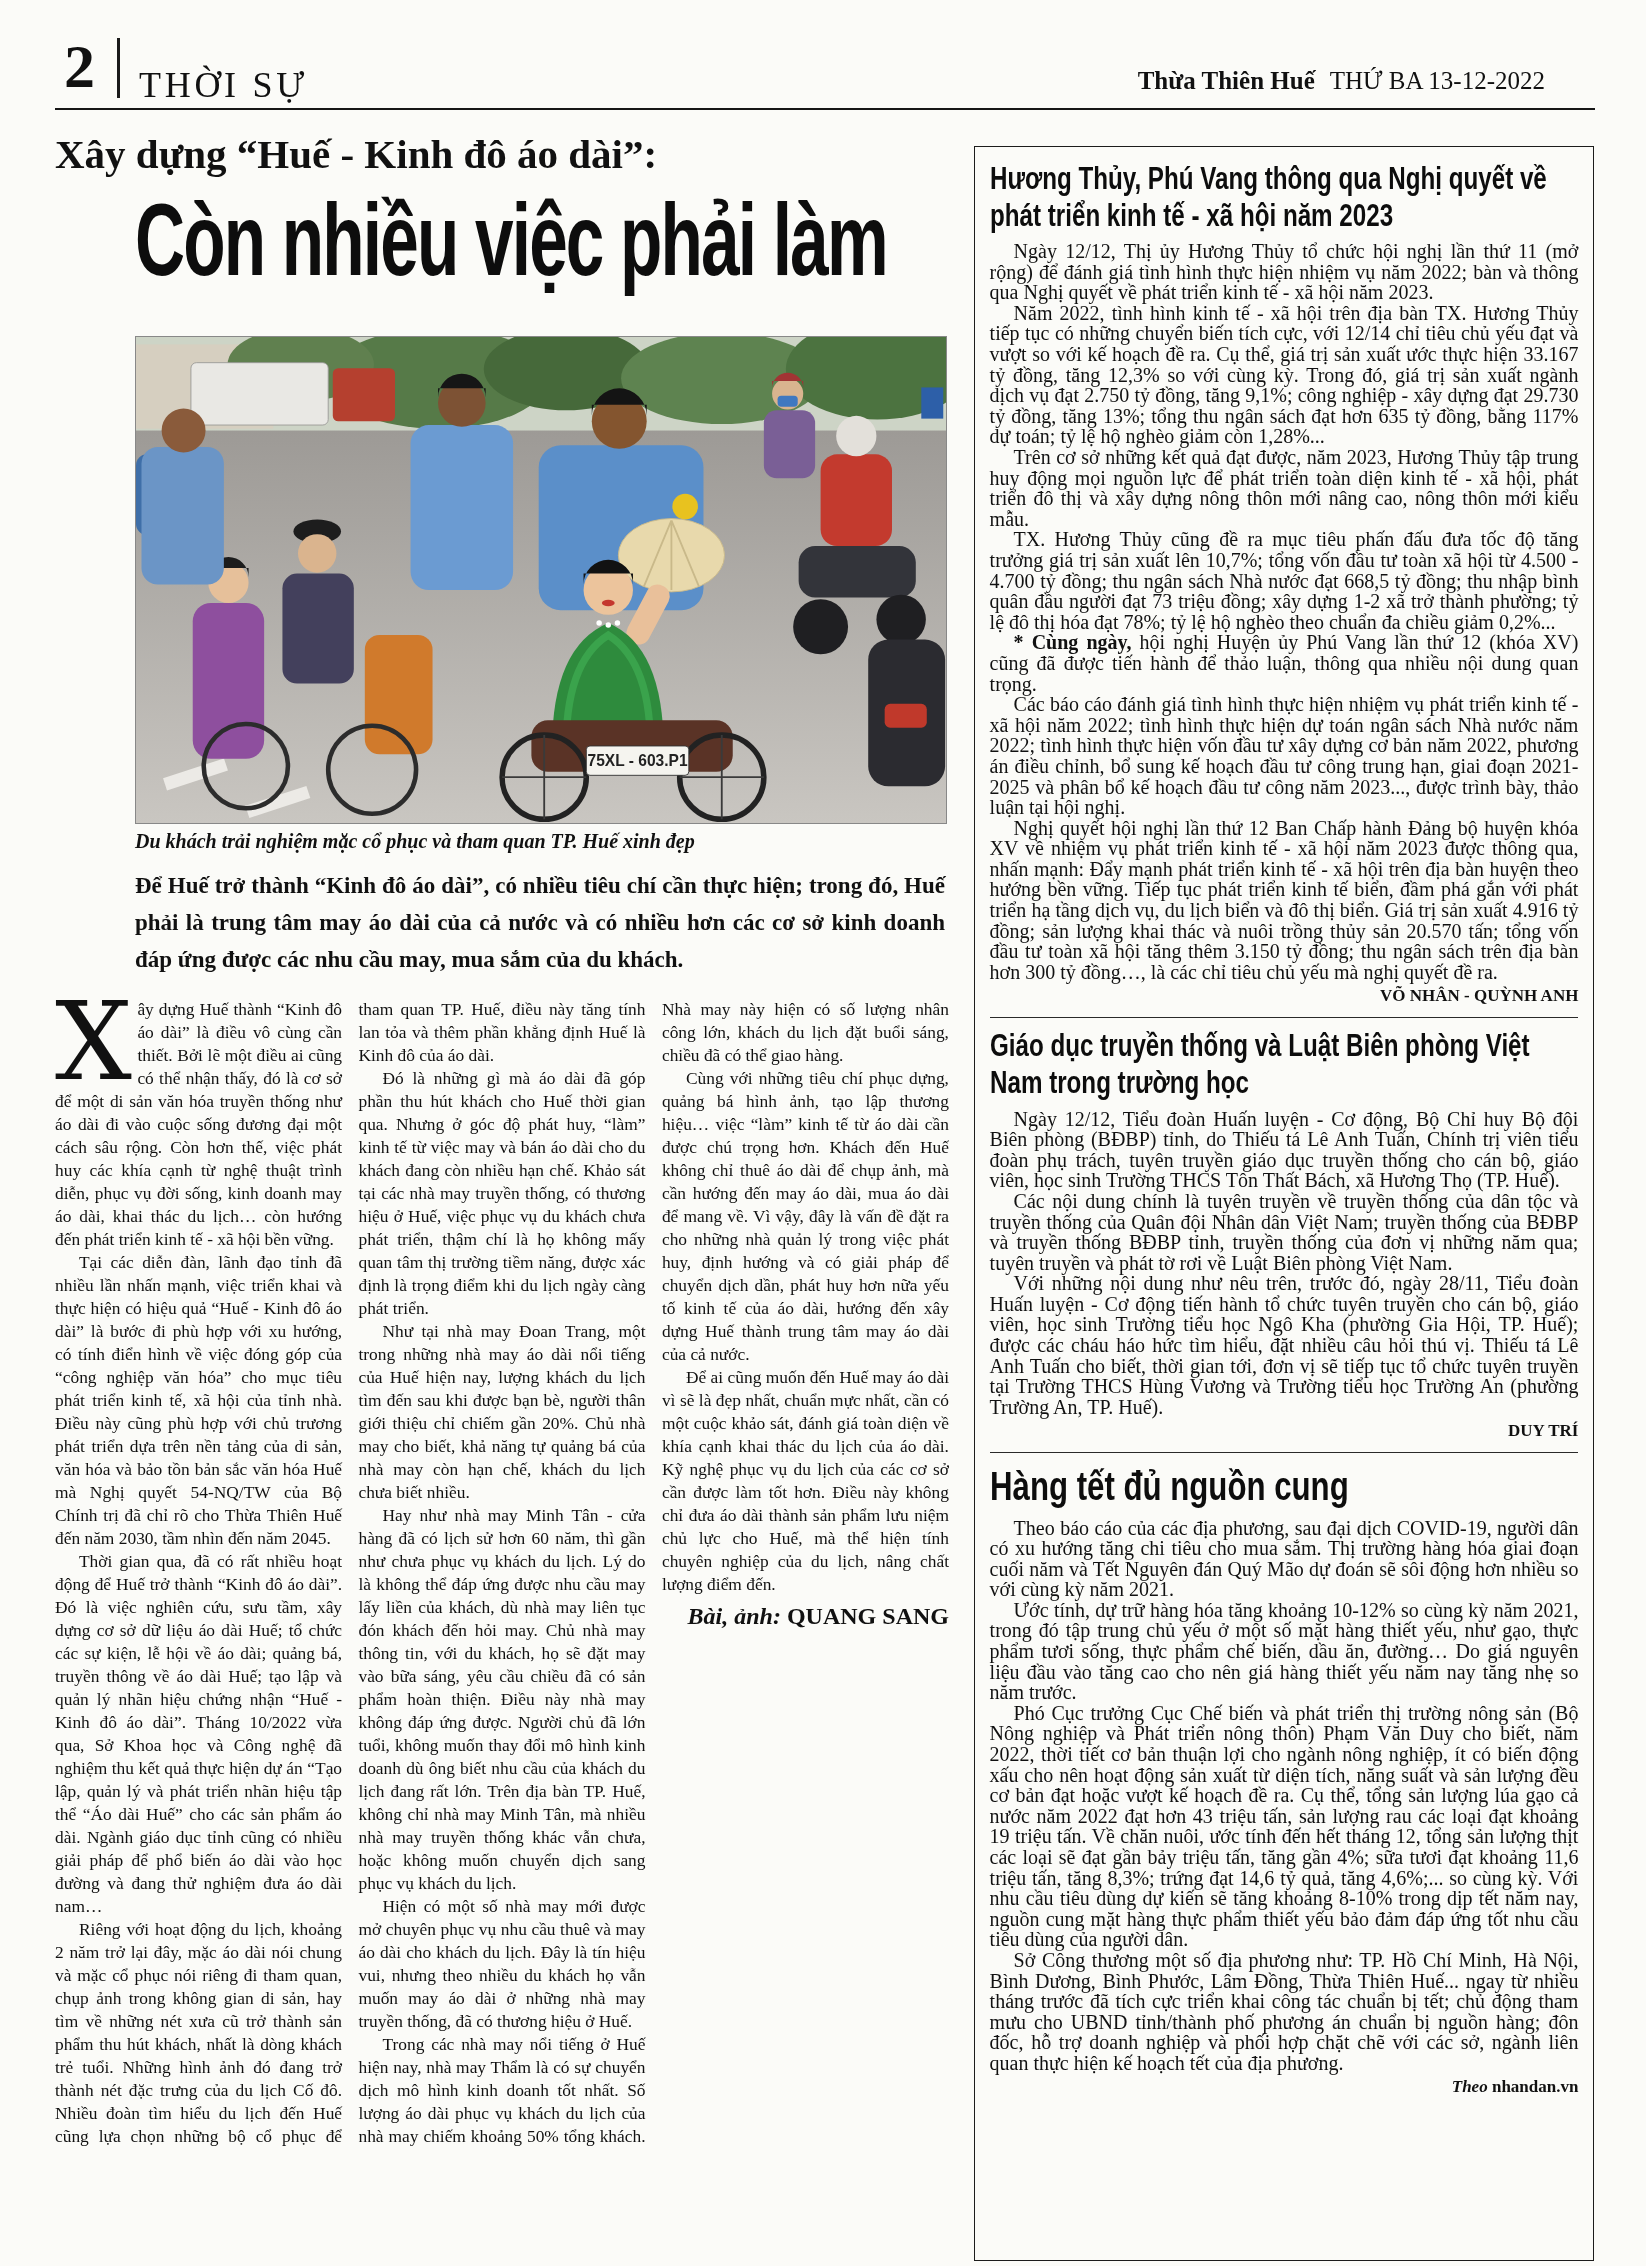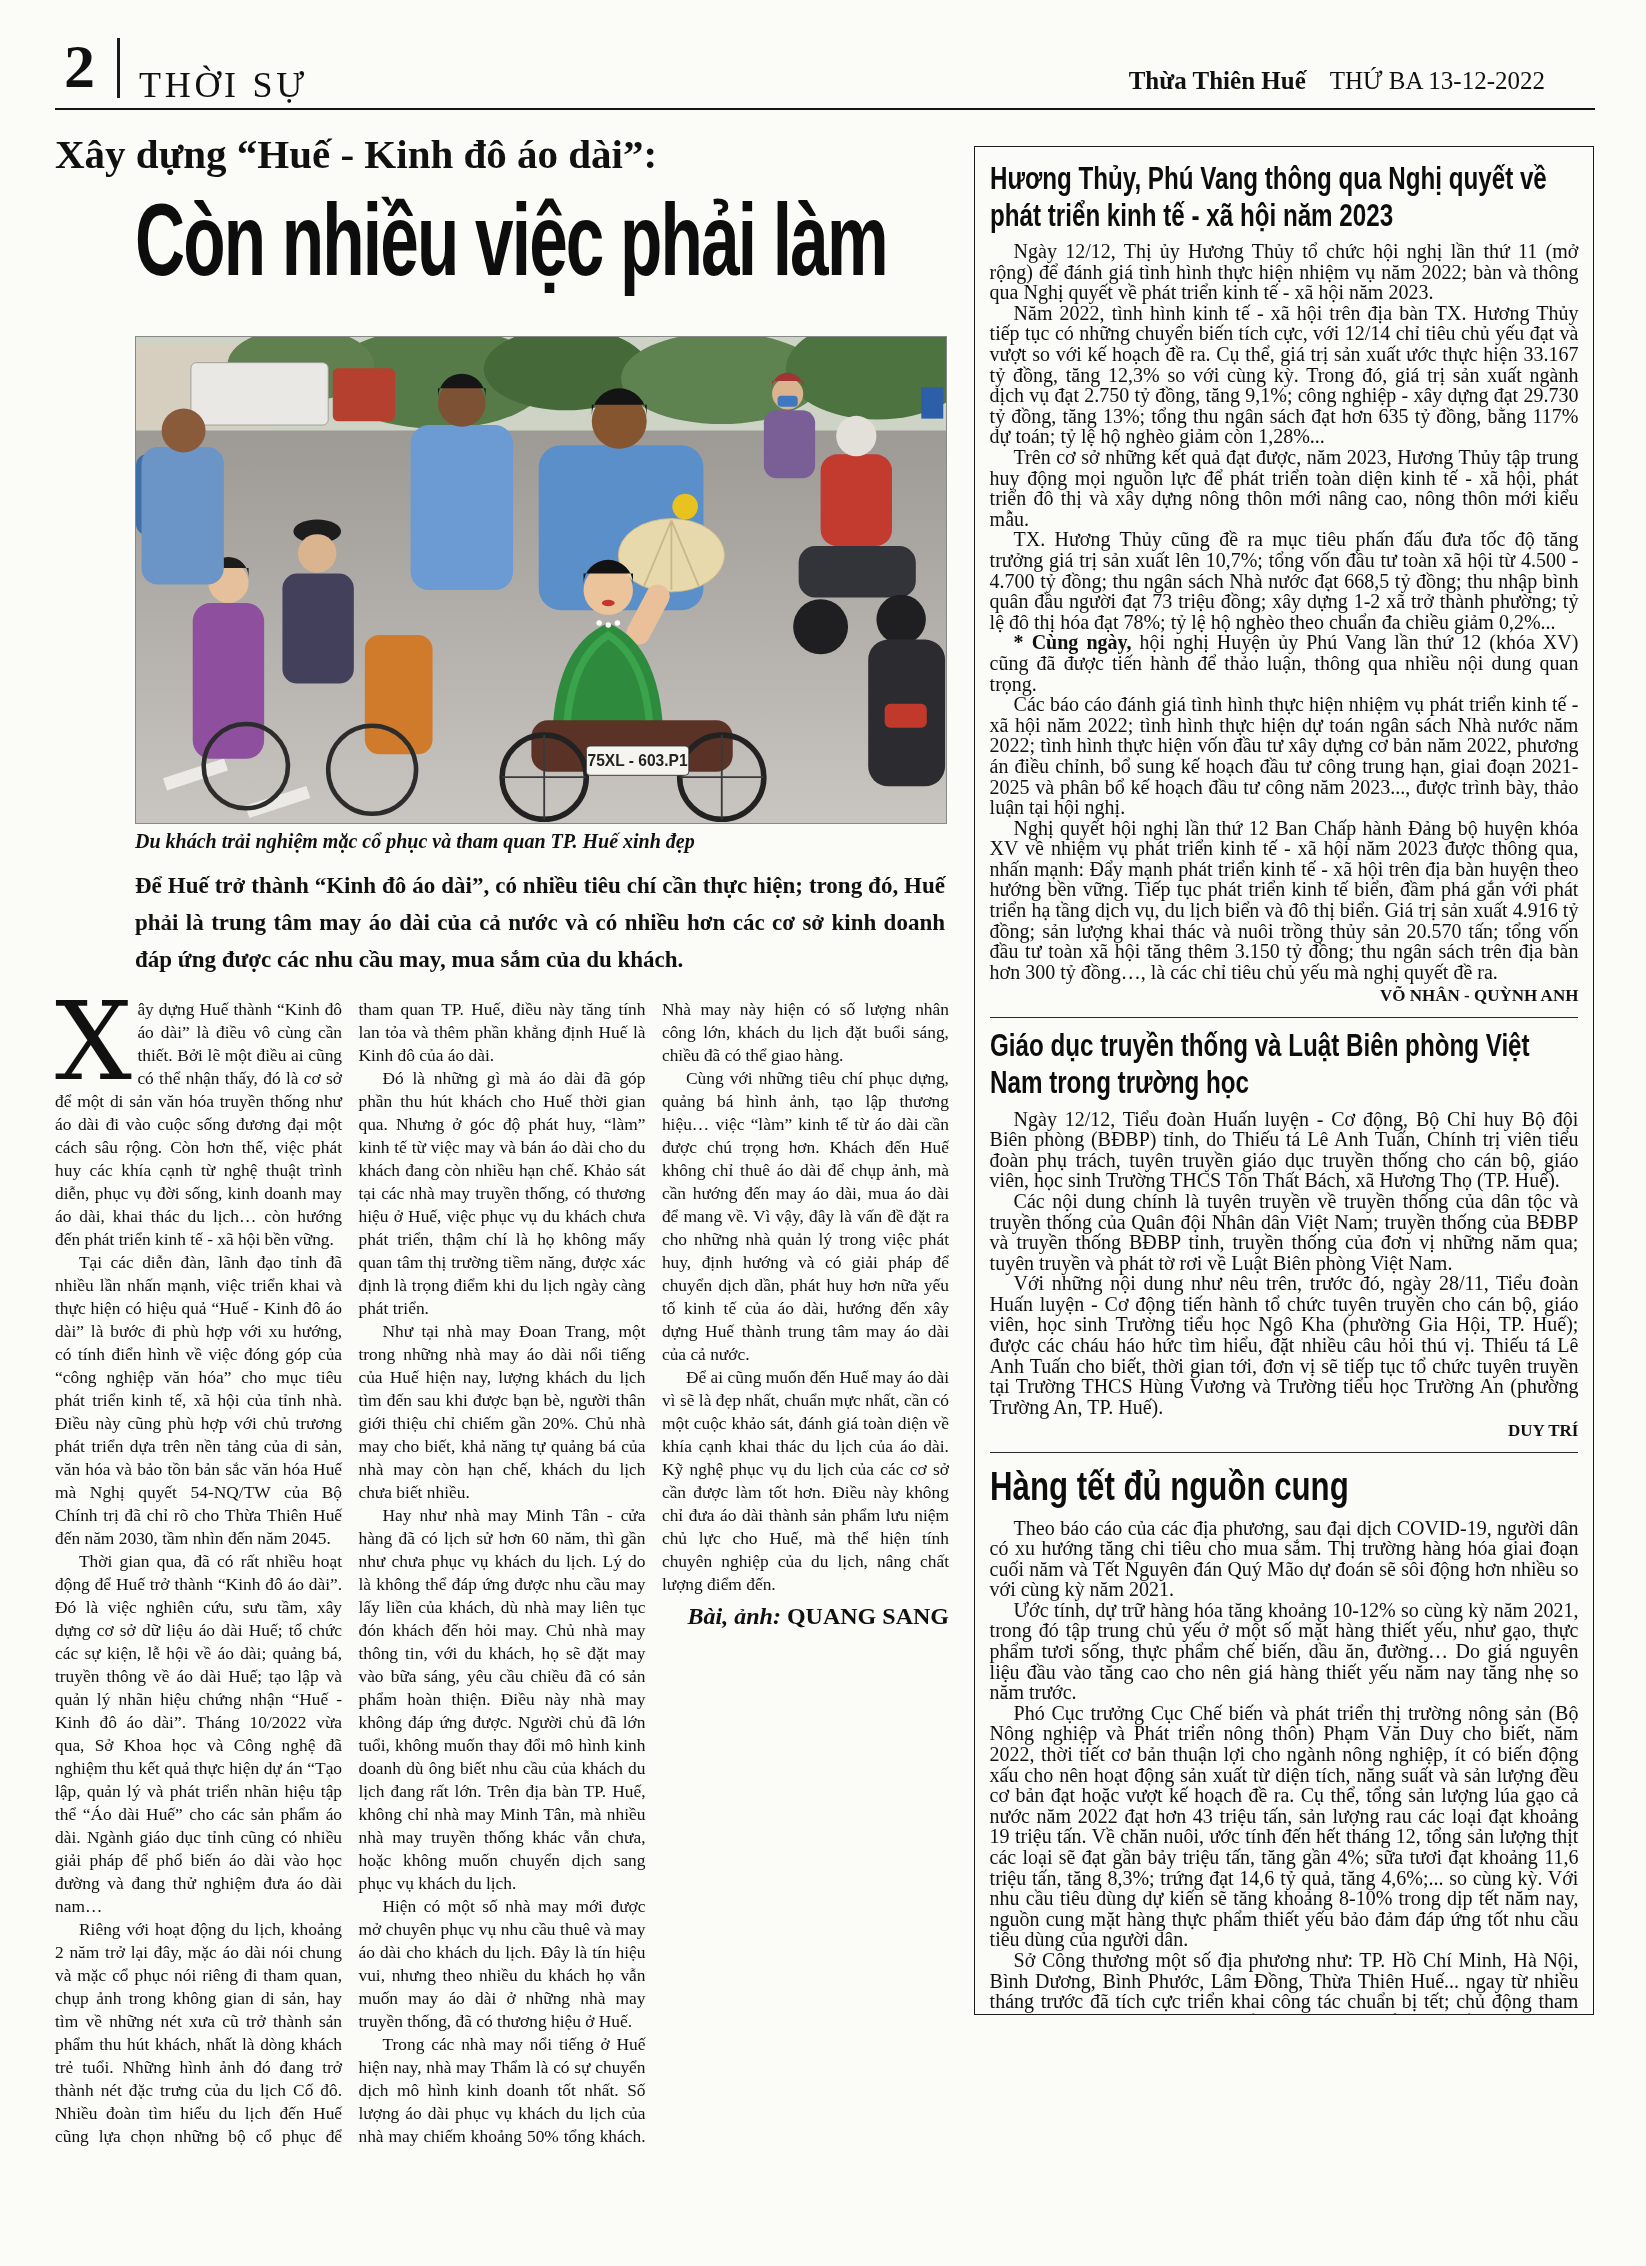--- a/index.html
+++ b/index.html
@@ -5,21 +5,21 @@
   html,body{margin:0;padding:0;}
   body{
     width:1647px;height:2267px;position:relative;background:#fbfbf8;color:#111;
     font-family:"Liberation Serif", serif;overflow:hidden;
   }
   
   .page-header{position:absolute;left:55px;top:27.4px;width:1540px;height:79px;}
   .page-num{position:absolute;left:9.1px;top:7.3px;font-size:62px;font-weight:bold;line-height:1;}
   .hdr-bar{position:absolute;left:62px;top:11px;width:2.7px;height:60px;background:#1a1a1a;}
   .section-name{position:absolute;left:84px;top:37px;font-size:36px;letter-spacing:3.7px;}
-  .hdr-right{position:absolute;right:50px;top:40px;display:flex;gap:24px;align-items:baseline;}
+  .hdr-right{position:absolute;right:50px;top:40px;display:flex;gap:15px;align-items:baseline;}
   .masthead{font-size:25px;font-weight:bold;}
   .hdr-date{font-size:25px;}
   .hdr-rule{position:absolute;left:55px;top:108px;width:1540px;height:1.8px;background:#161616;}
 
   
   .main-article{position:absolute;left:55px;top:117px;width:905px;}
   .kicker{width:905px;text-align:left;font-size:41px;font-weight:bold;margin:12.8px 0 0 0;}
   .headline-wrap{position:relative;height:133px;margin-top:5.5px;overflow:visible;}
   .headline{
     position:absolute;left:80px;top:0;font-family:"Liberation Sans",sans-serif;
@@ -40,21 +40,21 @@
   .article-body p.p-first{text-indent:0;}
   .dropcap{
     float:left;font-size:108px;line-height:80px;padding:3.7px 5.5px 0 0;font-family:"DejaVu Serif",serif;
   }
   .byline-main{margin-top:9.1px !important;text-indent:0 !important;text-align:right;font-size:24px;}
   .byline-main .byl-label{font-weight:bold;font-style:italic;}
   .byline-main strong{font-weight:bold;}
 
   
   .sidebar{
-    position:absolute;left:974px;top:146px;width:620px;height:1869px;
+    position:absolute;left:974px;top:146px;width:620px;height:2115px;
     border:1.8px solid #1c1c1c;padding:9.1px 14.6px 7.3px 14.6px;box-sizing:border-box;overflow:hidden;
     background:#fbfbf8;
   }
   .sb-headline{
     font-family:"Liberation Sans",sans-serif;font-weight:800;color:#0d0d0d;
     width:757px;transform:scaleX(0.78);transform-origin:left top;margin:3.7px 0 7.3px 0;
   }
   .sb-h1{font-size:31px;line-height:37px;}
   .sb-h2{font-size:31px;line-height:37px;}
   .sb-h3{font-size:40px;line-height:48px;}

